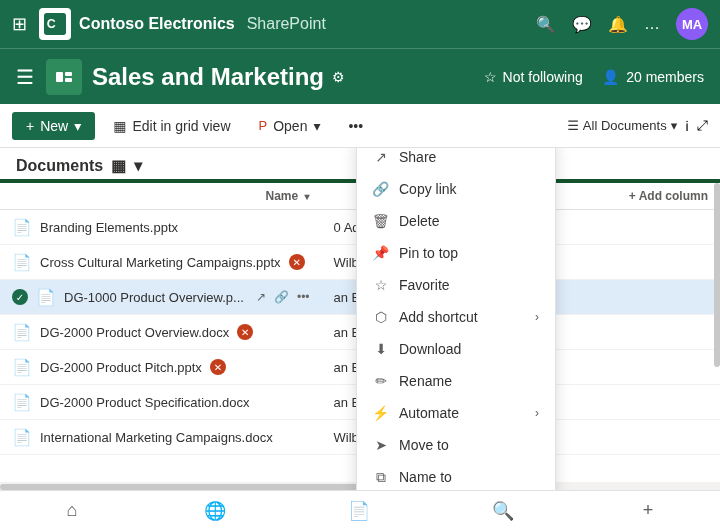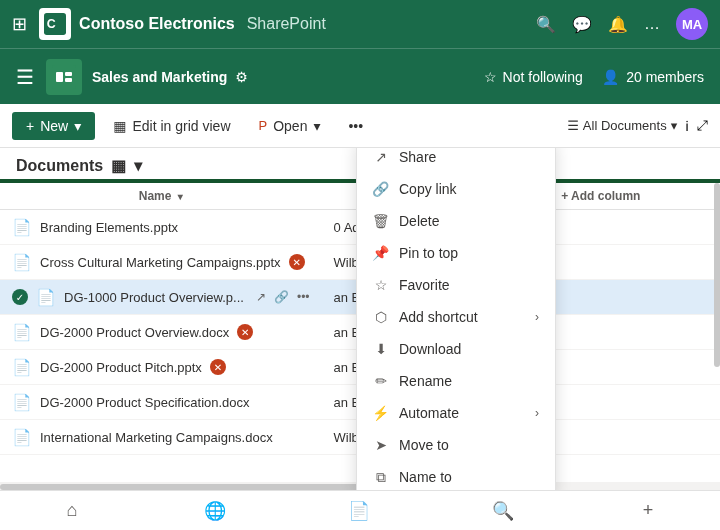--- a/index.html
+++ b/index.html
@@ -41,21 +41,21 @@
       align-items: center;
       padding: 0 16px;
       color: #fff;
       border-top: 1px solid rgba(255,255,255,0.2);
     }
     .site-header .hamburger { font-size: 20px; margin-right: 12px; cursor: pointer; }
     .site-header .site-icon {
       width: 36px; height: 36px; background: #2e8b5c; border-radius: 4px;
       display: flex; align-items: center; justify-content: center; margin-right: 10px;
     }
-    .site-header .site-name { font-size: 14px; font-weight: 600; }
+    .site-header .site-name { font-size: 24px; font-weight: 600; }
     .site-header .settings-icon { font-size: 14px; margin-left: 8px; cursor: pointer; }
     .site-header-right { margin-left: auto; display: flex; align-items: center; gap: 20px; color: #fff; font-size: 14px; }
     .not-following { display: flex; align-items: center; gap: 6px; cursor: pointer; }
     .members { display: flex; align-items: center; gap: 6px; cursor: pointer; }
 
     
     .toolbar {
       height: 44px;
       background: #fff;
       display: flex;
@@ -85,21 +85,21 @@
       padding: 8px 16px 4px;
       display: flex; align-items: center; gap: 8px;
       font-size: 16px; font-weight: 600; color: #323130;
       background: #fff;
       border-bottom: 4px solid #14532d;
     }
 
     
     .file-table { width: 100%; border-collapse: collapse; }
     .file-table th {
-      text-align: center; padding: 6px 12px;
+      text-align: right; padding: 6px 12px;
       font-size: 12px; font-weight: 600; color: #605e5c;
       border-bottom: 1px solid #e1e1e1;
       white-space: nowrap;
       background: #fff;
       margin-top: 8px;
     }
     .file-table td {
       padding: 7px 12px;
       font-size: 13px; color: #323130;
       border-bottom: 1px solid #f3f2f1;

